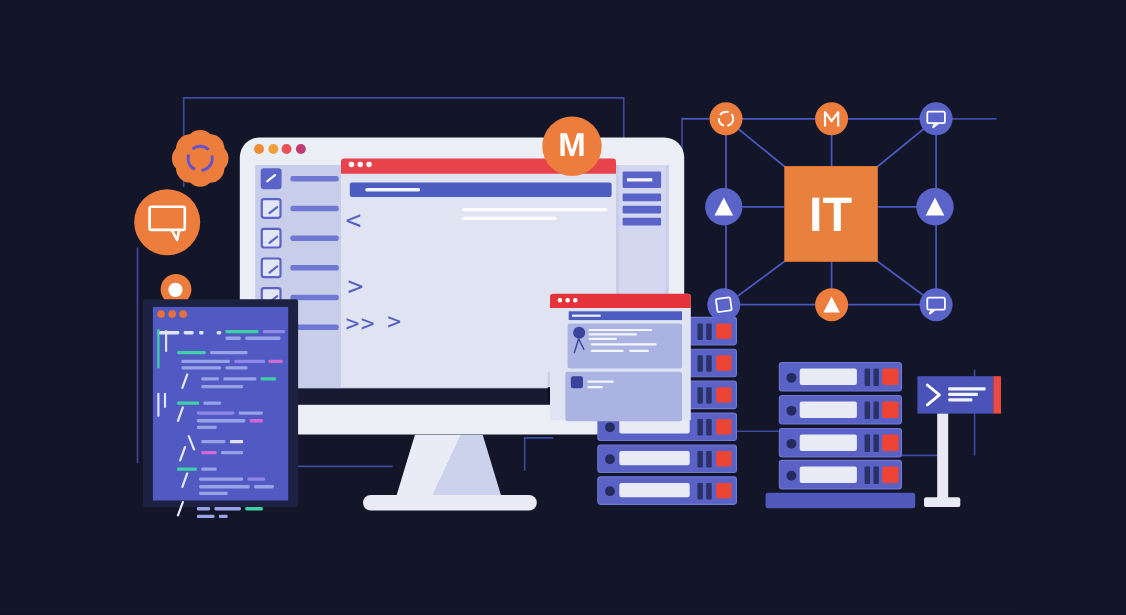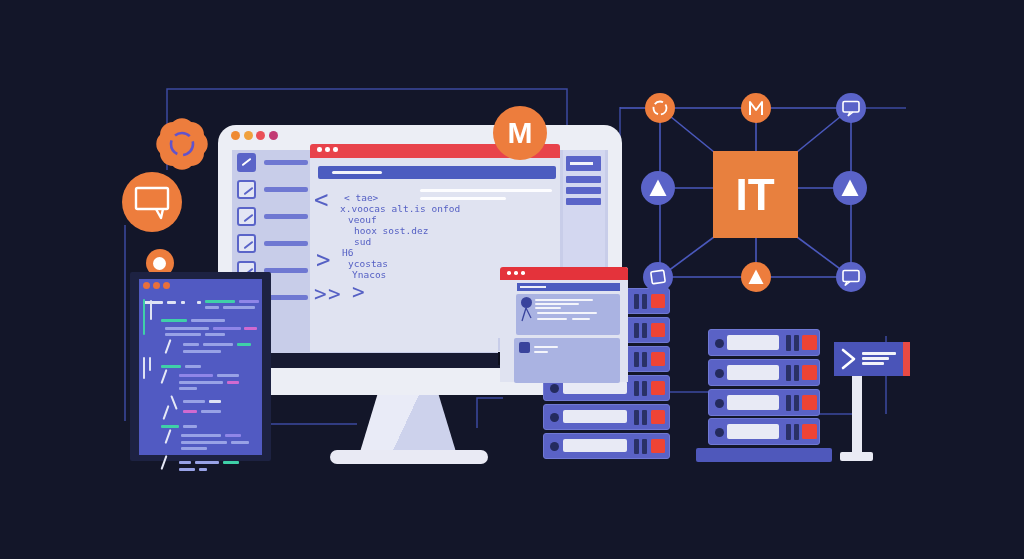--- a/index.html
+++ b/index.html
@@ -120,30 +120,20 @@
   <div class="abs rc-blockline"></div>
   <div id="rc-bars"></div>
 
   <div class="abs editor"></div>
   <div class="abs editor-titlebar"></div>
   <div id="editor-dots"></div>
   <div class="abs address-bar"></div>
   <div class="abs address-line"></div>
   <div id="editor-white-lines"></div>
   <div id="gutter-glyphs"></div>
-  <div class="abs" id="code-lines">
-      <div class="code-line" style="padding-left: 4px;">&lt; tae&gt;</div>
-      <div class="code-line" style="padding-left: 0px;">x.voocas alt.is onfod</div>
-      <div class="code-line" style="padding-left: 8px;">veouf</div>
-      <div class="code-line" style="padding-left: 14px;">hoox sost.dez</div>
-      <div class="code-line" style="padding-left: 14px;">sud</div>
-      <div class="code-line" style="padding-left: 2px;">H6</div>
-      <div class="code-line" style="padding-left: 8px;">ycostas</div>
-      <div class="code-line" style="padding-left: 12px;">Ynacos</div>
-    </div>
 
   <div id="mid-stack"></div>
 
   <div class="abs frag" style="left:498px;top:338px;width:17px;height:13px;background:#c8cde9;"></div>
   <div class="abs frag" style="left:498px;top:352px;width:11px;height:13px;background:#0c0e1c;"></div>
   <div class="abs sb-window"></div>
   <div class="abs sb-titlebar"></div>
   <div id="sb-dots"></div>
   <div class="abs sb-header"></div>
   <div class="abs sb-headerline"></div>

